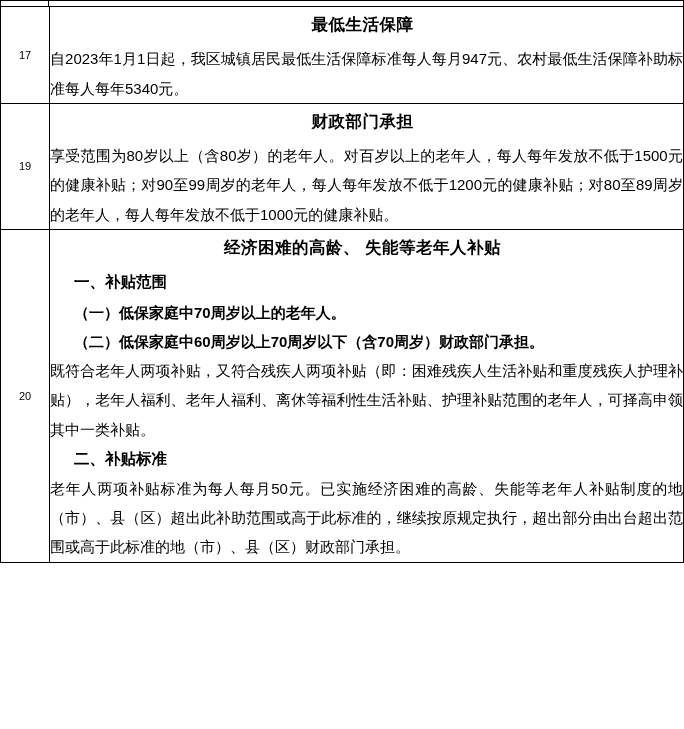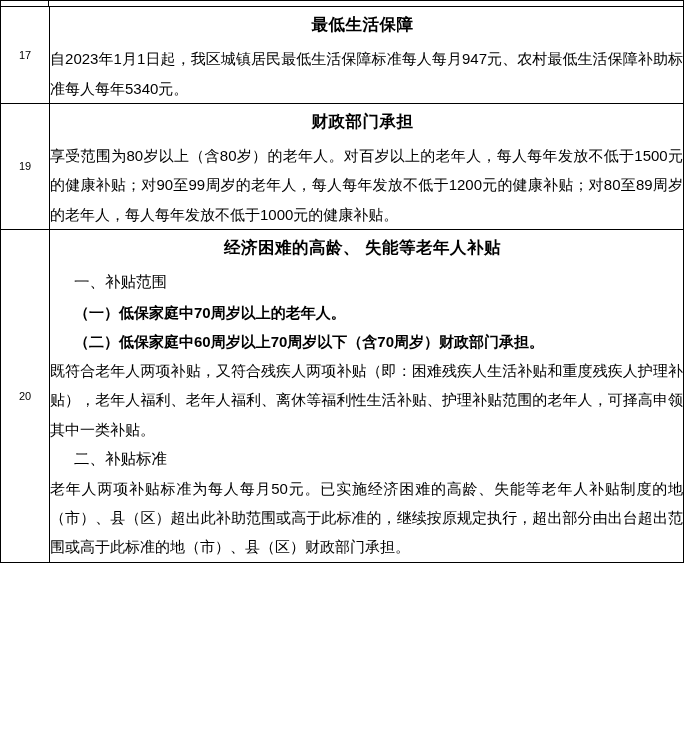--- a/index.html
+++ b/index.html
@@ -52,21 +52,21 @@
   }
   .para {
     font-size: 15px;
     line-height: 1.95;
     text-align: justify;
     text-justify: inter-ideograph;
     margin: 0;
   }
   .sub-head {
     font-size: 15.5px;
-    font-weight: normal;
+    font-weight: bold;
     line-height: 1.95;
     margin: 0;
     padding-left: 24px;
   }
   .para.item {
     padding-left: 24px;
     font-weight: bold;
   }
   
   .topstrip {

